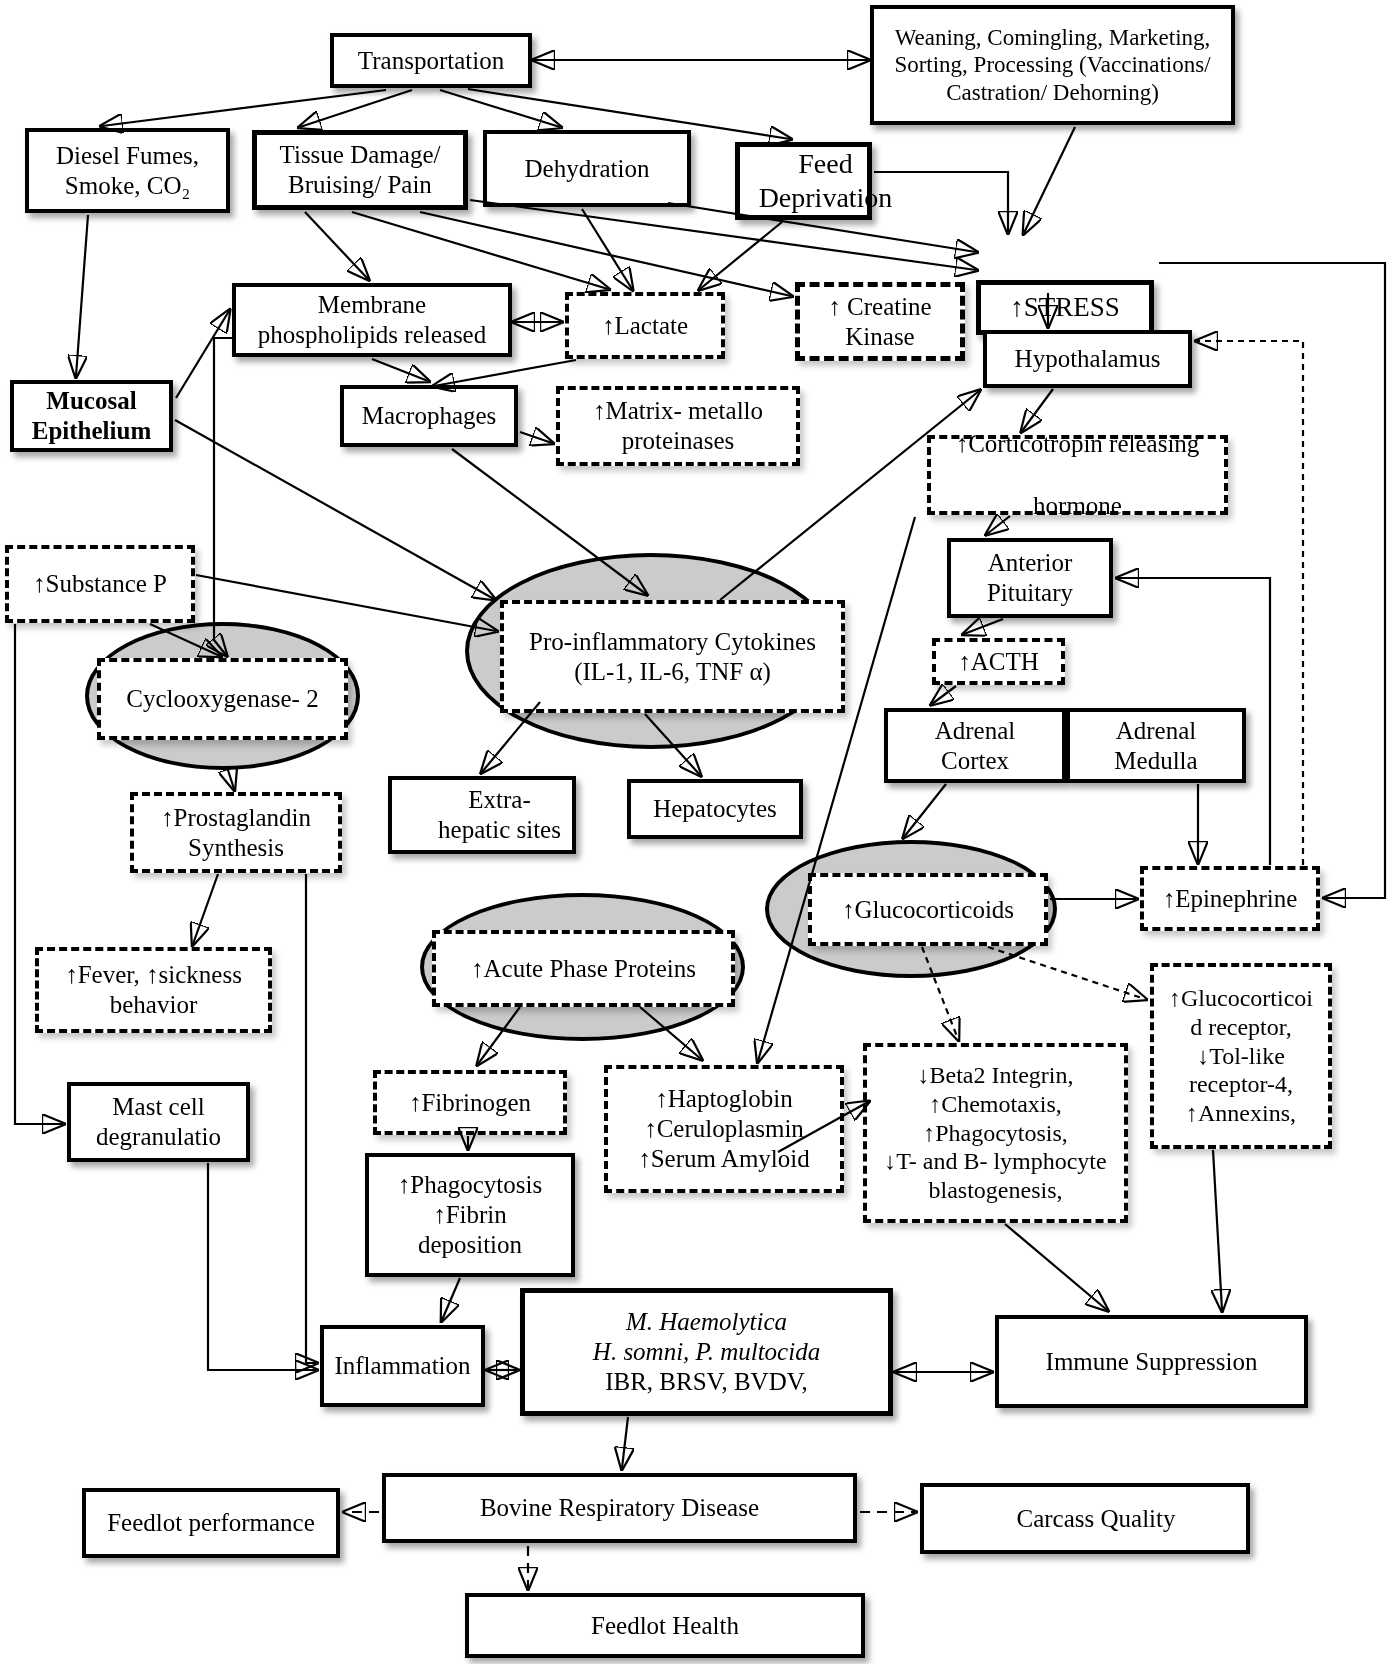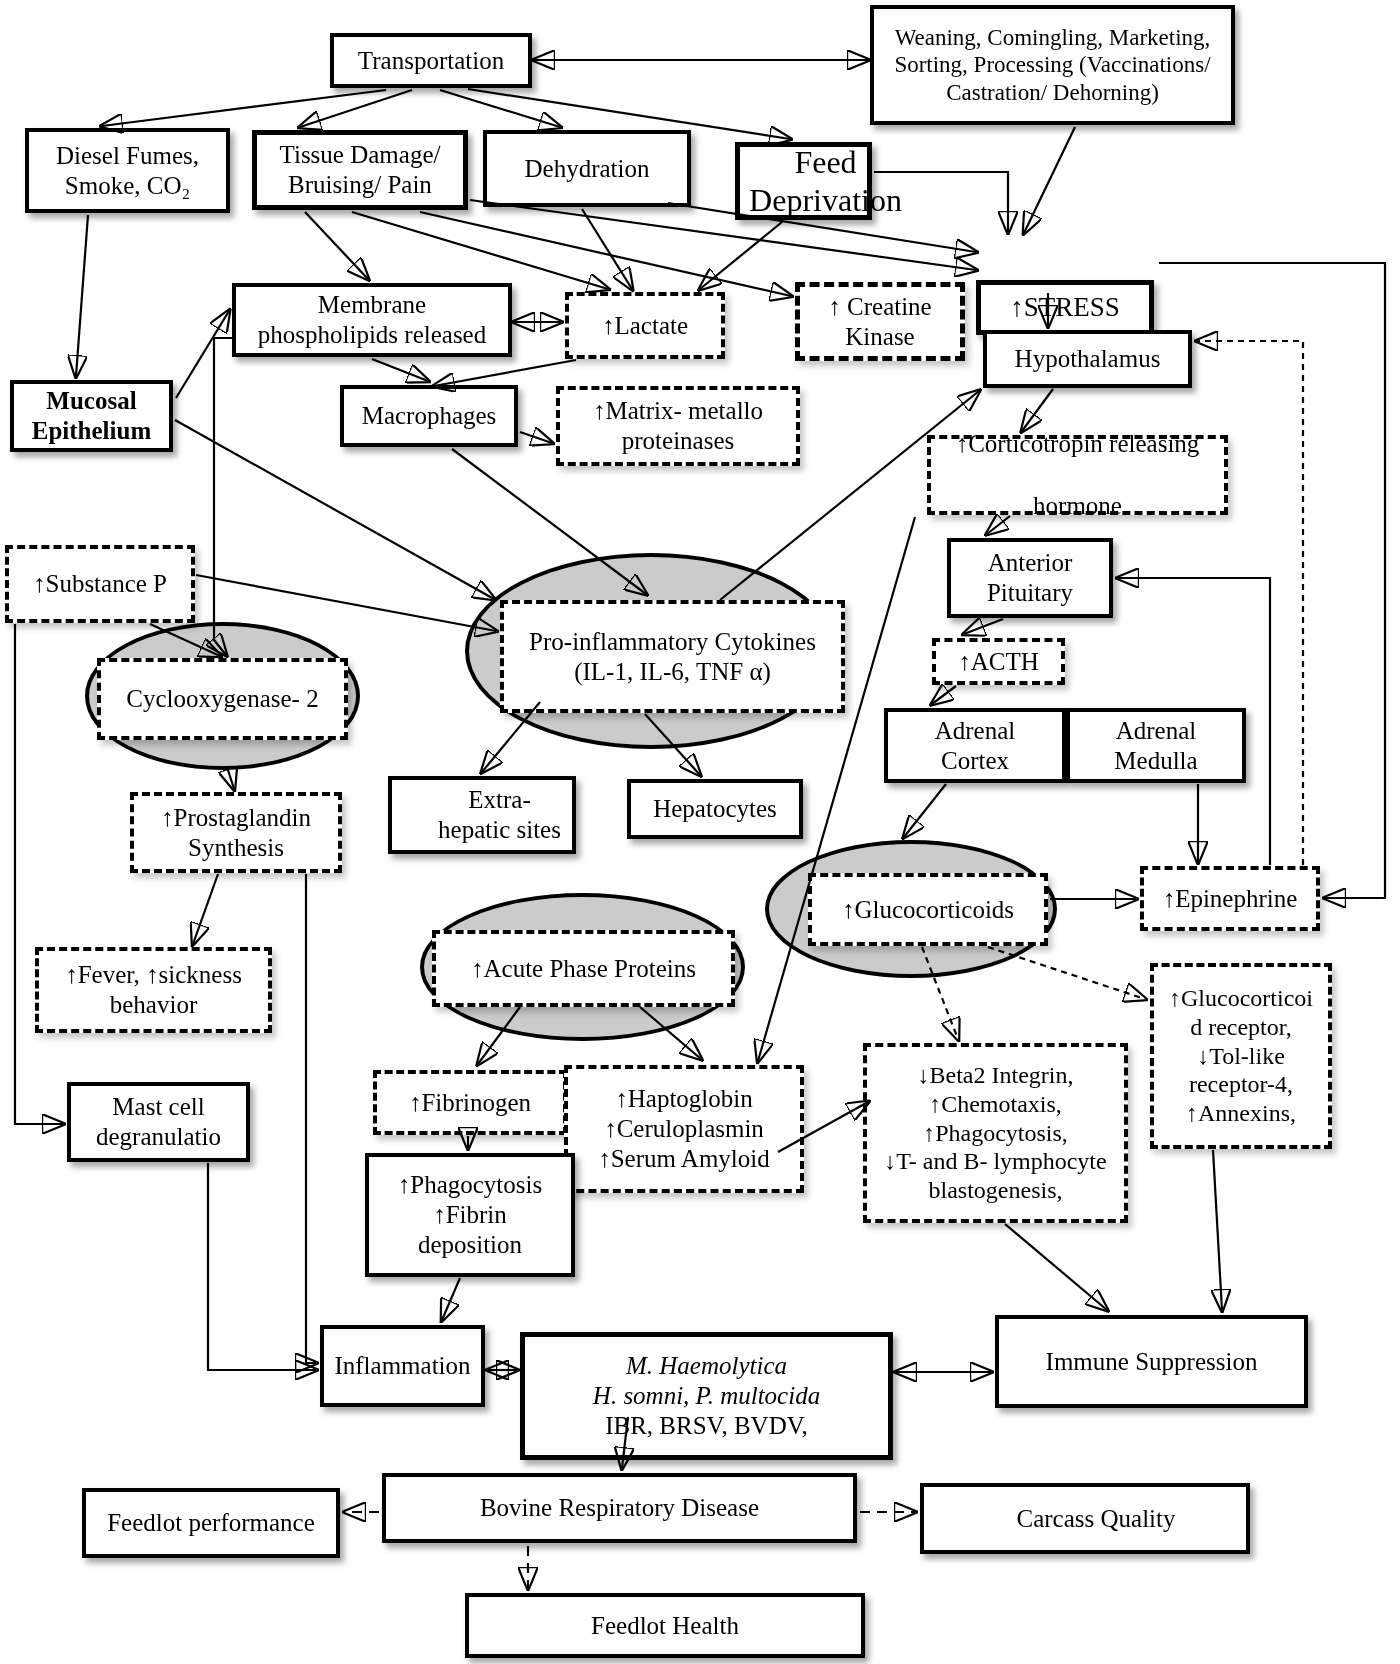--- a/index.html
+++ b/index.html
@@ -40,21 +40,21 @@
       <span class="line">Diesel Fumes,</span>
       <span class="line">Smoke, CO₂</span>
     </div>
     <div class="node solid" style="left: 252px; top: 130px; width: 216px; height: 80px; border-width: 5px;">
       <span class="line">Tissue Damage/</span>
       <span class="line">Bruising/ Pain</span>
     </div>
     <div class="node solid" style="left: 483px; top: 130px; width: 208px; height: 77px;">
       <span class="line">Dehydration</span>
     </div>
-    <div class="node solid" style="left: 735px; top: 142px; width: 137px; height: 78px; font-size: 32px; border-width: 5px; padding-left: 48px;">
+    <div class="node solid" style="left: 735px; top: 142px; width: 137px; height: 78px; font-size: 28px; border-width: 5px; padding-left: 48px;">
       <span class="line">Feed</span>
       <span class="line">Deprivation</span>
     </div>
     <div class="node solid" style="left: 976px; top: 237px; width: 178px; height: 55px; font-size: 27px; border-width: 5px; margin-top: 43px;">
       <span class="line">↑STRESS</span>
     </div>
     <div class="node solid" style="left: 983px; top: 330px; width: 209px; height: 58px;">
       <span class="line">Hypothalamus</span>
     </div>
     <div class="node solid" style="left: 232px; top: 283px; width: 280px; height: 74px;">
@@ -139,41 +139,41 @@
       <span class="line">↑Fever, ↑sickness</span>
       <span class="line">behavior</span>
     </div>
     <div class="node solid" style="left: 67px; top: 1082px; width: 183px; height: 80px;">
       <span class="line">Mast cell</span>
       <span class="line">degranulatio</span>
     </div>
     <div class="node dashed" style="left: 373px; top: 1070px; width: 194px; height: 65px;">
       <span class="line">↑Fibrinogen</span>
     </div>
-    <div class="node dashed" style="left: 564px; top: 1065px; width: 240px; height: 128px; justify-content: center;">
+    <div class="node dashed" style="left: 604px; top: 1065px; width: 240px; height: 128px; justify-content: center;">
       <span class="line">↑Haptoglobin</span>
       <span class="line">↑Ceruloplasmin</span>
       <span class="line">↑Serum Amyloid</span>
     </div>
     <div class="node dashed" style="left: 863px; top: 1043px; width: 265px; height: 180px; font-size: 24px;">
       <span class="line">↓Beta2 Integrin,</span>
       <span class="line">↑Chemotaxis,</span>
       <span class="line">↑Phagocytosis,</span>
       <span class="line">↓T- and B- lymphocyte</span>
       <span class="line">blastogenesis,</span>
     </div>
     <div class="node solid" style="left: 365px; top: 1153px; width: 210px; height: 124px;">
       <span class="line">↑Phagocytosis</span>
       <span class="line">↑Fibrin</span>
       <span class="line">deposition</span>
     </div>
     <div class="node solid" style="left: 320px; top: 1325px; width: 165px; height: 82px;">
       <span class="line">Inflammation</span>
     </div>
-    <div class="node solid" style="left: 520px; top: 1288px; width: 373px; height: 128px; border-width: 5px; margin-top: 44px;">
+    <div class="node solid" style="left: 520px; top: 1288px; width: 373px; height: 128px; border-width: 5px;">
       <span class="line italic">M. Haemolytica</span>
       <span class="line italic">H. somni, P. multocida</span>
       <span class="line">IBR, BRSV, BVDV,</span>
     </div>
     <div class="node solid" style="left: 995px; top: 1315px; width: 313px; height: 93px;">
       <span class="line">Immune Suppression</span>
     </div>
     <div class="node solid" style="left: 82px; top: 1488px; width: 258px; height: 70px;">
       <span class="line">Feedlot performance</span>
     </div>

